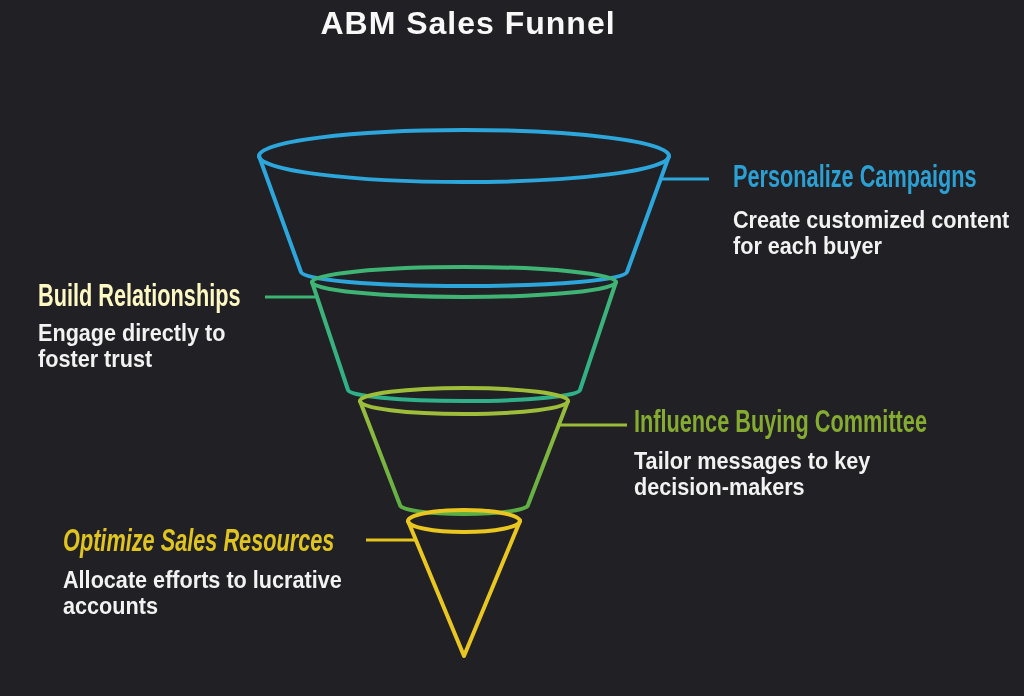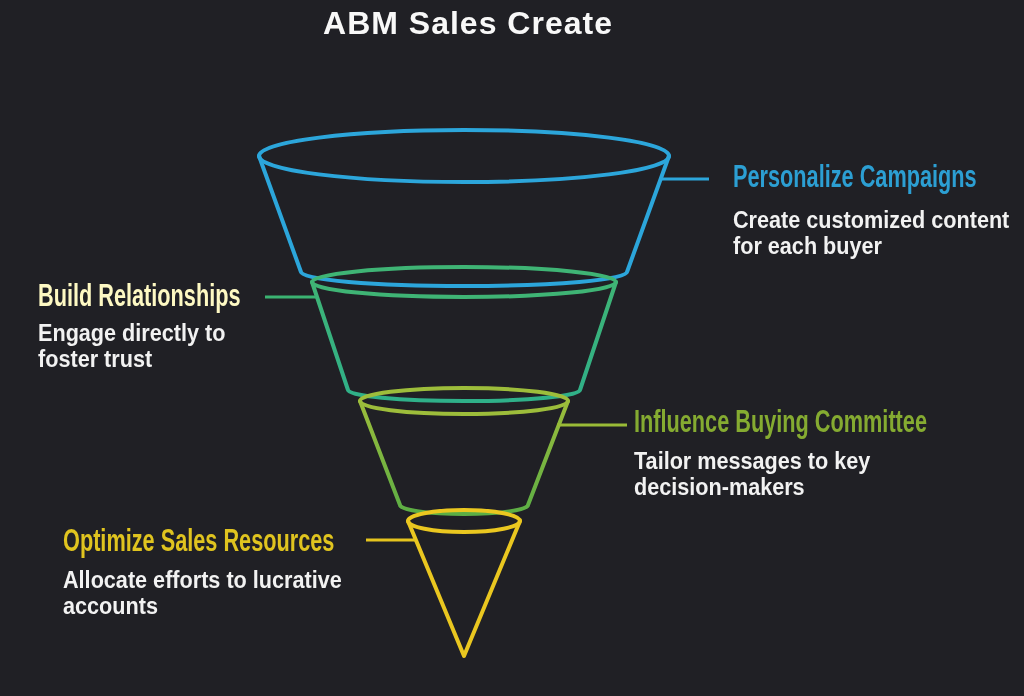--- a/index.html
+++ b/index.html
@@ -72,21 +72,21 @@
       <ellipse class="seg" cx="464" cy="521" rx="56" ry="11" stroke="#EAC720"></ellipse>
       <path class="seg" d="M 408 521 L 464 656 L 520 521" stroke="#EAC720"></path>
     </g>
 
     <line class="connector" x1="660" y1="179" x2="709" y2="179" stroke="#2CA6DB"></line>
     <line class="connector" x1="265" y1="297" x2="316" y2="297" stroke="#3BB372"></line>
     <line class="connector" x1="557" y1="425" x2="627" y2="425" stroke="#9ABB37"></line>
     <line class="connector" x1="366" y1="540" x2="415" y2="540" stroke="#E5C41E"></line>
   </svg>
 
-  <div class="title" style="color: rgb(248, 248, 248);">ABM Sales Create</div>
+  <div class="title" style="color: rgb(248, 248, 248);">ABM Sales Funnel</div>
 
   <div class="label" id="lbl-personalize">
     <div class="heading" style="color: rgb(44, 159, 211);">
       <span class="squeeze">Personalize Campaigns</span>
     </div>
     <div class="desc">
       <div>Create customized content</div>
       <div>for each buyer</div>
     </div>
   </div>
@@ -105,21 +105,21 @@
     <div class="heading" style="color: rgb(133, 171, 49);">
       <span class="squeeze">Influence Buying Committee</span>
     </div>
     <div class="desc">
       <div>Tailor messages to key</div>
       <div>decision-makers</div>
     </div>
   </div>
 
   <div class="label" id="lbl-optimize">
-    <div class="heading" style="color: rgb(224, 196, 31);">
+    <div class="heading" style="color: rgb(224, 196, 31); font-style: italic;">
       <span class="squeeze">Optimize Sales Resources</span>
     </div>
     <div class="desc">
       <div>Allocate efforts to lucrative</div>
       <div>accounts</div>
     </div>
   </div>
 
 </div>
 

